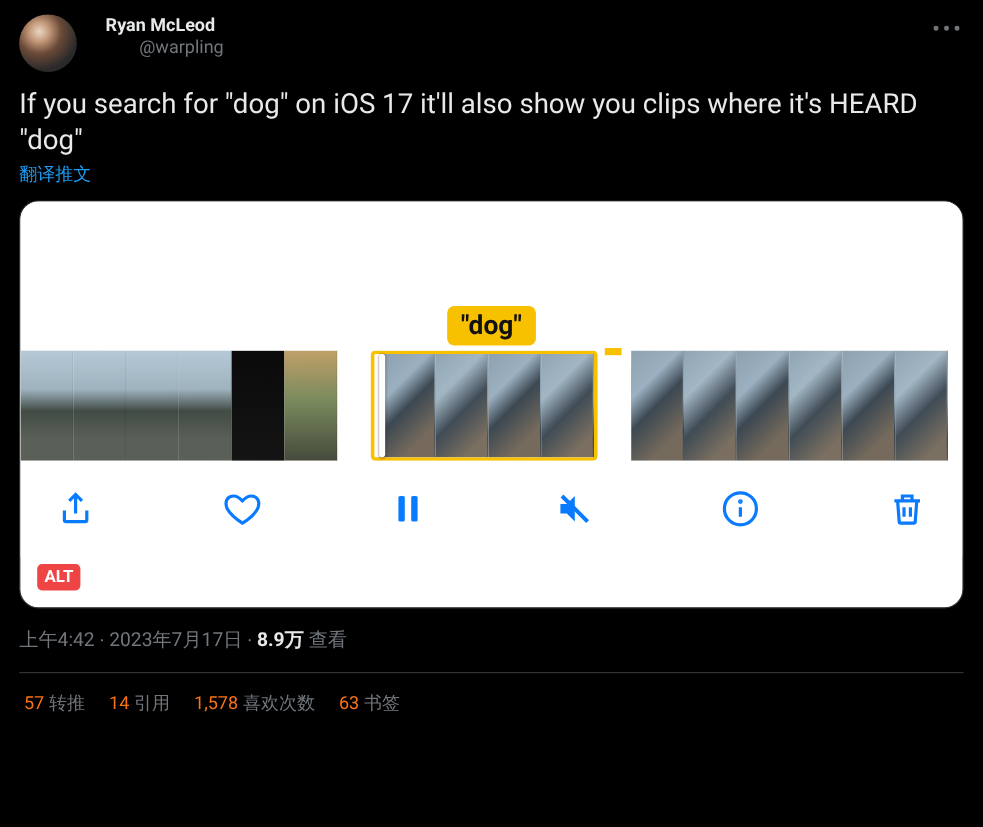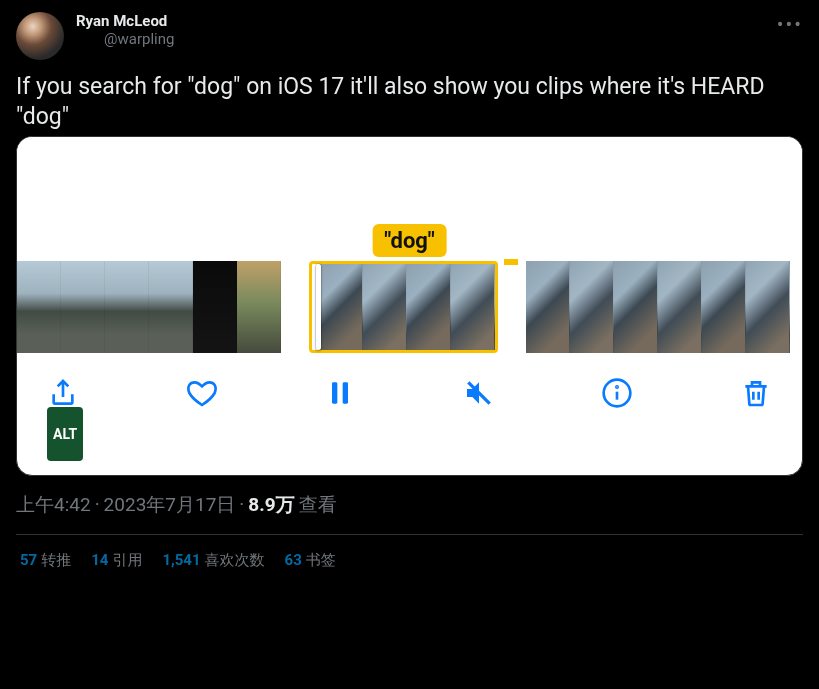--- a/index.html
+++ b/index.html
@@ -10,21 +10,21 @@
     width: 819px;
     height: 689px;
     overflow: hidden;
   }
   .tweet {
     padding: 12px 16px 0 16px;
   }
   .header {
     display: flex;
     align-items: flex-start;
-    gap: 12px;
+    gap: 24px;
     margin-bottom: 12px;
     position: relative;
   }
   .avatar {
     width: 48px;
     height: 48px;
     border-radius: 50%;
     background: radial-gradient(circle at 35% 30%, #e8d6c6 0%, #c49a7a 18%, #6b4a38 40%, #2a2a2a 70%);
     flex-shrink: 0;
   }
@@ -137,65 +137,66 @@
   .tool-btn {
     color: #0a7aff;
     cursor: pointer;
     display: flex;
     align-items: center;
     justify-content: center;
   }
   .tool-btn svg { width: 32px; height: 32px; }
   .alt-badge {
     position: absolute;
-    left: 30px;
+    left: 14px;
     bottom: 14px;
-    background: #14532d;
+    background: #ef4444;
     color: #fff;
     font-weight: 700;
     font-size: 14px;
-    padding: 19px 6px;
+    padding: 3px 6px;
     border-radius: 4px;
   }
   .meta {
     display: flex;
     align-items: center;
     gap: 4px;
     color: #71767b;
-    font-size: 19px;
+    font-size: 16px;
     margin-top: 16px;
     padding-bottom: 16px;
     border-bottom: 1px solid #2f3336;
   }
   .meta .views-num { color: #e7e9ea; font-weight: 700; }
   .stats {
     display: flex;
     gap: 20px;
     padding: 16px 4px;
     font-size: 15px;
     color: #71767b;
   }
-  .stat-num { color: #0369a1; font-weight: 700; margin-right: 4px; }
+  .stat-num { color: #f97316; font-weight: 400; margin-right: 4px; }
 </style>
 </head>
 <body>
 
 <div class="tweet">
 
   <div class="header">
     <div class="avatar"></div>
     <div class="names">
       <span class="display-name">Ryan McLeod</span>
       <span class="handle">@warpling</span>
     </div>
     <div class="more">•••</div>
   </div>
 
   <div class="text">If you search for "dog" on iOS 17 it'll also show you clips where it's HEARD "dog"</div>
 
+  <div class="translate">翻译推文</div>
 
   <div class="media">
     <div class="media-top">
       <div class="dog-badge">"dog"</div>
       <div class="dog-tick"></div>
     </div>
     <div class="filmstrip">
       <div class="clip-group">
         <div class="thumb"></div>
         <div class="thumb"></div>
@@ -269,20 +270,20 @@
   </div>
 
   <div class="stats">
     <div>
       <span class="stat-num">57</span><span>转推</span>
     </div>
     <div>
       <span class="stat-num">14</span><span>引用</span>
     </div>
     <div>
-      <span class="stat-num">1,541</span><span>喜欢次数</span>
+      <span class="stat-num">1,578</span><span>喜欢次数</span>
     </div>
     <div>
       <span class="stat-num">63</span><span>书签</span>
     </div>
   </div>
 
 </div>
 
 </body></html>

